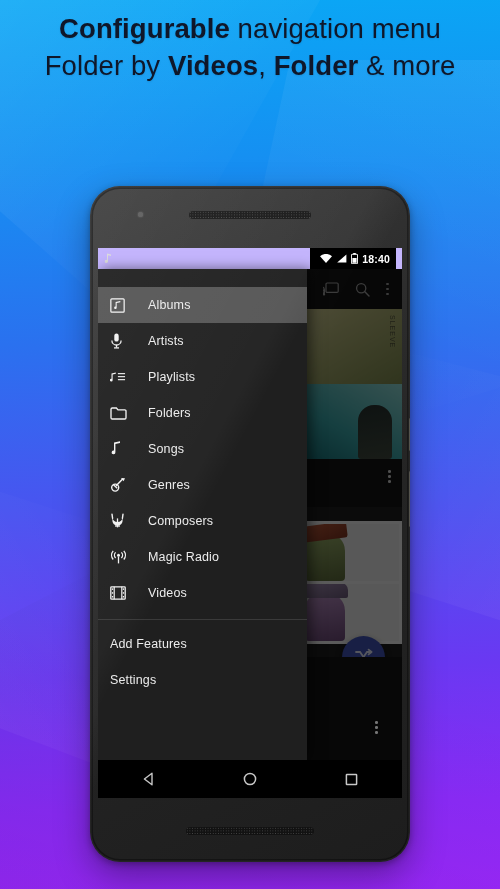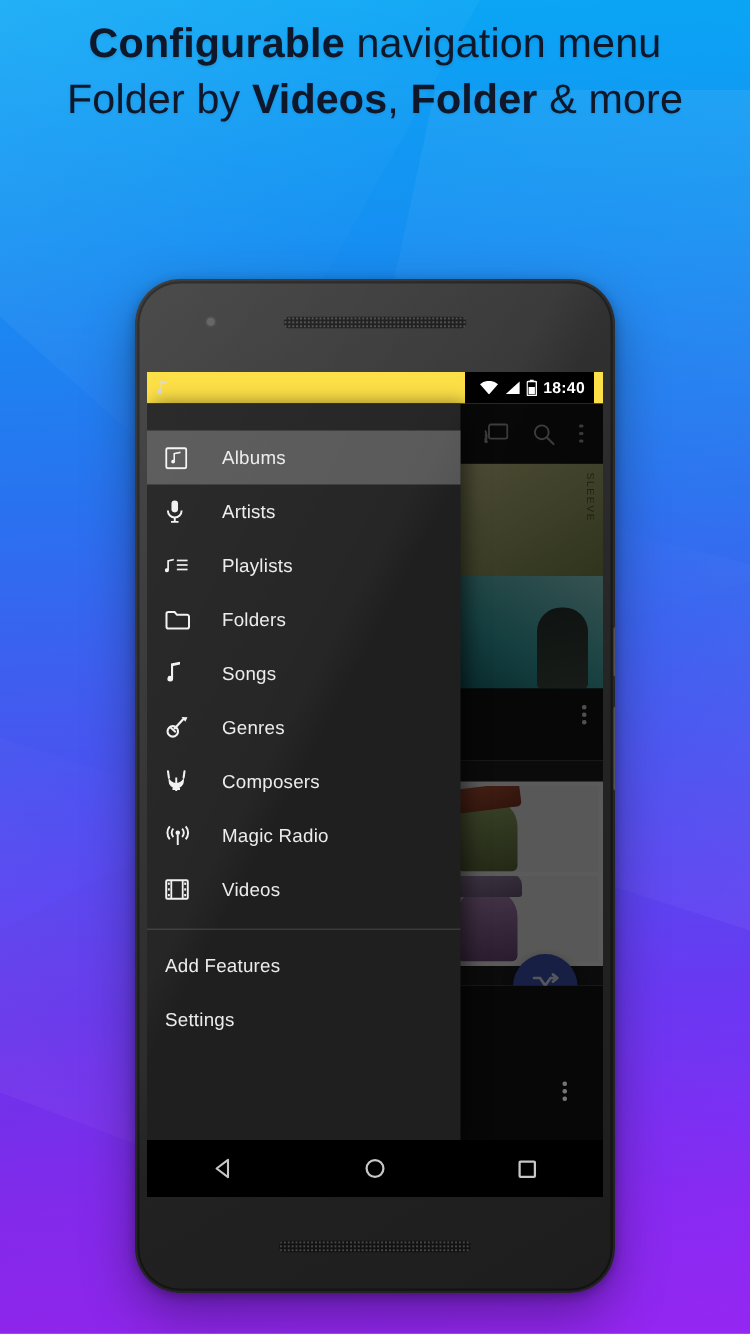--- a/index.html
+++ b/index.html
@@ -80,21 +80,21 @@
 
   
   .screen{
     position:absolute;left:8px;top:62px;width:304px;height:550px;
     background:#111;overflow:hidden;
   }
 
   
   .statusbar{
     position:absolute;top:0;left:0;width:100%;height:21px;
-    background:#fde047;display:flex;align-items:center;
+    background:#c4b5fd;display:flex;align-items:center;
     padding:0 6px;box-sizing:border-box;z-index:6;
   }
   .sb-left{display:flex;align-items:center;color:#dcdcdc;font-size:11px;}
   .sb-right{
     margin-left:auto;display:flex;align-items:center;gap:4px;
     background:#000;height:21px;padding:0 6px 0 10px;
     color:#fff;font-size:10.5px;font-weight:bold;
   }
   .ico-wifi{width:12px;height:9px;}
   .ico-sig{width:11px;height:9px;}

